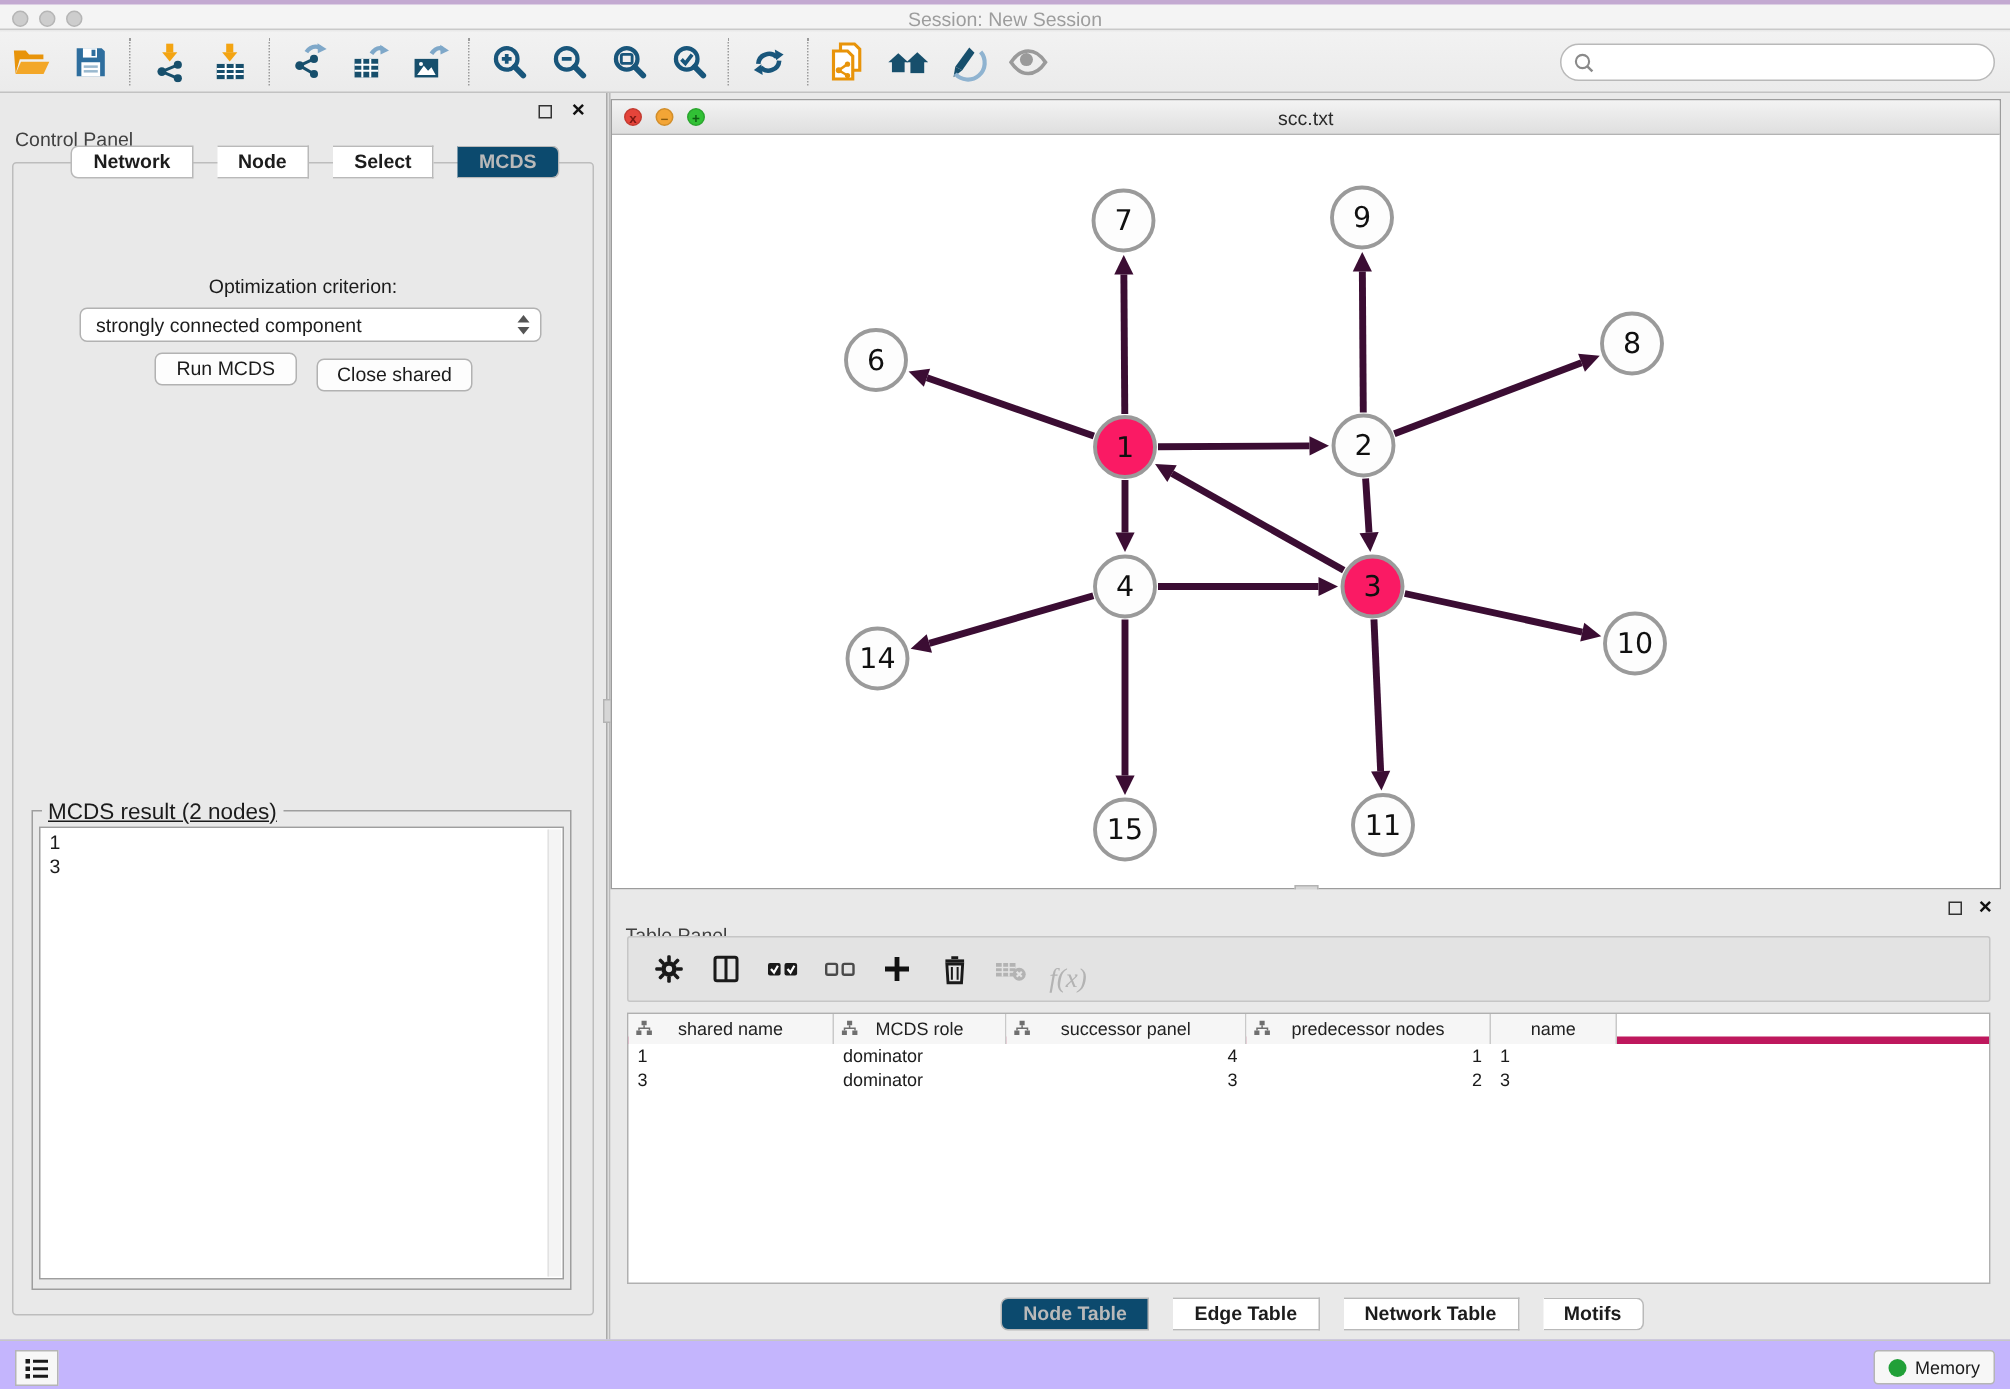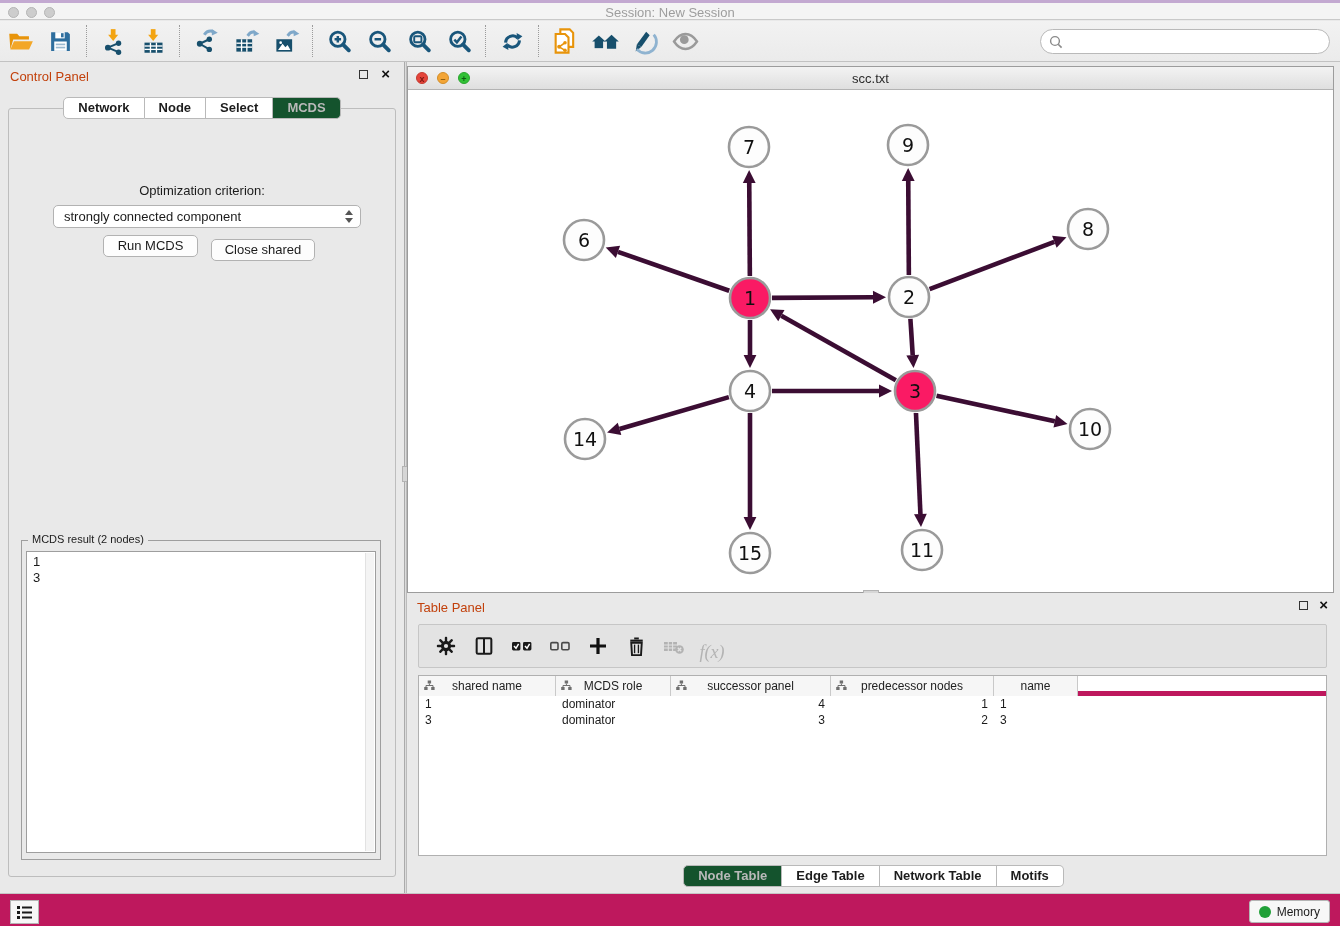--- a/index.html
+++ b/index.html
@@ -15,45 +15,45 @@
   #toolbar { position:absolute; left:0; top:21px; width:1340px; height:41px; background:linear-gradient(#f2f2f2,#ebebeb); border-bottom:1px solid #c2c2c2; display:flex; align-items:center; }
   .tbtn { width:40px; height:34px; display:flex; align-items:center; justify-content:center; }
   .sep { width:1px; height:32px; border-left:1px dotted #9b9b9b; margin:0 6px; }
   #search-wrap { position:absolute; right:10px; top:8px; }
   #search-input { width:290px; height:25px; border:1px solid #b9b9b9; border-radius:13px; background:#fff; padding-left:28px; font-size:13px; outline:none; }
   #search-icon { position:absolute; left:8px; top:5px; }
 
   
   #control-panel { position:absolute; left:0; top:62px; width:404px; height:831px; background:#e9e9e9; }
   .panel-head { position:relative; height:26px; }
-  .panel-title { position:absolute; left:10px; top:7px; font-size:13px; color:#c2410c; }
+  .panel-title { position:absolute; left:10px; top:23px; font-size:13px; color:#404040; }
   .float-ic { position:absolute; top:8px; width:9px; height:9px; border:1.5px solid #333; }
   .close-ic { position:absolute; top:3px; font-size:15px; font-weight:bold; color:#111; line-height:18px; }
   #cp-float { right:36px; } #cp-close { right:14px; }
 
   .tabbar { display:flex; justify-content:center; }
-  .tseg { height:22px; line-height:20px; padding:0 14px; background:#fff; border:1px solid #b9b9b9; border-left:none; font-size:13px; font-weight:600; color:#1c1c1c; }
+  .tseg { height:22px; line-height:20px; padding:0 14px; background:#fff; border:1px solid #b9b9b9; border-left:none; font-size:13px; font-weight:600; color:#1c1c1c;margin-left:16px; }
   .tseg:first-child { border-left:1px solid #b9b9b9; border-radius:5px 0 0 5px; }
   .tseg:last-child { border-radius:0 5px 5px 0; }
-  .tseg.active { background:#14532d; color:#b9b9b9; }
+  .tseg.active { background:#0c4a6e; color:#b9b9b9; }
 
   #cp-tabs { position:absolute; left:0; right:0; top:35px; z-index:2; }
   #cp-box { position:absolute; left:8px; right:8px; top:46px; bottom:16px; border:1px solid #bdbdbd; border-radius:3px; }
   #opt-label { position:absolute; left:0; right:0; top:74px; text-align:center; font-size:13px; }
   #criterion-select { position:absolute; left:44px; top:96px; width:308px; height:23px; background:#fff; border:1px solid #b2b2b2; border-radius:5px; font-size:13px; line-height:21px; padding-left:10px; }
   .updown { position:absolute; right:7px; top:4px; }
   .updown i { display:block; width:0; height:0; border-left:4px solid transparent; border-right:4px solid transparent; }
   .updown .up { border-bottom:5px solid #555; margin-bottom:3px; }
   .updown .dn { border-top:5px solid #555; }
   .btn { position:absolute; height:22px; background:#fdfdfd; border:1px solid #b2b2b2; border-radius:5px; font-size:13px; text-align:center; line-height:20px; }
   #run-btn { left:94px; top:126px; width:95px; }
   #closep-btn { left:202px; top:130px; width:104px; }
 
   #result-fieldset { position:absolute; left:12px; right:14px; top:431px; bottom:16px; border:1px solid #9e9e9e; }
-  #result-legend { position:absolute; left:6px; top:-8px; background:#e9e9e9; padding:0 4px; font-size:11px; }
+  #result-legend { position:absolute; left:6px; top:-8px; background:#e9e9e9; padding:0 4px; font-size:15px;text-decoration:underline; }
   #result-list { position:absolute; left:4px; right:4px; top:10px; bottom:6px; background:#fff; border:1px solid #9e9e9e; font-size:13px; padding:2px 6px; line-height:16px; }
   #result-scroll { position:absolute; right:1px; top:1px; bottom:1px; width:9px; background:#f4f4f4; border-left:1px solid #e2e2e2; }
 
   
   #v-divider { position:absolute; left:404px; top:62px; width:3px; bottom:33px; background:#dcdcdc; border-left:1px solid #aaa; border-right:1px solid #bbb; }
   .grip { position:absolute; background:#d6d6d6; border:1px solid #b3b3b3; }
 
   
   #right-area { position:absolute; left:407px; top:62px; right:0; bottom:33px; }
   #net-window { position:absolute; left:0; top:4px; width:927px; height:527px; background:#fff; border:1px solid #9c9c9c; }
@@ -74,21 +74,21 @@
   #table-box { position:absolute; left:11px; right:13px; top:82px; height:181px; background:#fff; border:1px solid #b0b0b0; overflow:hidden; }
   #t-head { display:flex; height:20px; border-bottom:5px solid #be185d; }
   .th { position:relative; height:20px; background:#f6f6f6; border-right:1px solid #c9c9c9; font-size:12px; color:#222; }
   .th .lbl { position:absolute; left:0; right:0; top:3px; text-align:center; }
   .th svg { position:absolute; left:5px; top:4px; }
   .tr { display:flex; height:16px; font-size:12px; }
   .td { padding:1px 6px 0 6px; white-space:nowrap; overflow:hidden; }
   #tp-tabs { position:absolute; left:0; right:0; top:272px; }
 
   
-  #statusbar { position:absolute; left:0; bottom:0; width:1340px; height:33px; background:#be185d; border-top:1px solid #c6c6c6; }
+  #statusbar { position:absolute; left:0; bottom:0; width:1340px; height:33px; background:#c4b5fd; border-top:1px solid #c6c6c6; }
   #menu-btn { position:absolute; left:10px; top:6px; width:29px; height:24px; background:#f7f7f7; border:1px solid #b5b5b5; display:flex; align-items:center; justify-content:center; }
   #memory-btn { position:absolute; right:10px; top:6px; height:23px; background:#f7f7f7; border:1px solid #b5b5b5; border-radius:3px; display:flex; align-items:center; padding:0 9px; font-size:12px; }
   #memory-dot { width:12px; height:12px; border-radius:50%; background:#21a038; margin-right:6px; }
 </style>
 </head>
 <body>
 
 <div id="titlebar">
   <span class="tl" style="left:8px"></span>
   <span class="tl" style="left:26px"></span>

